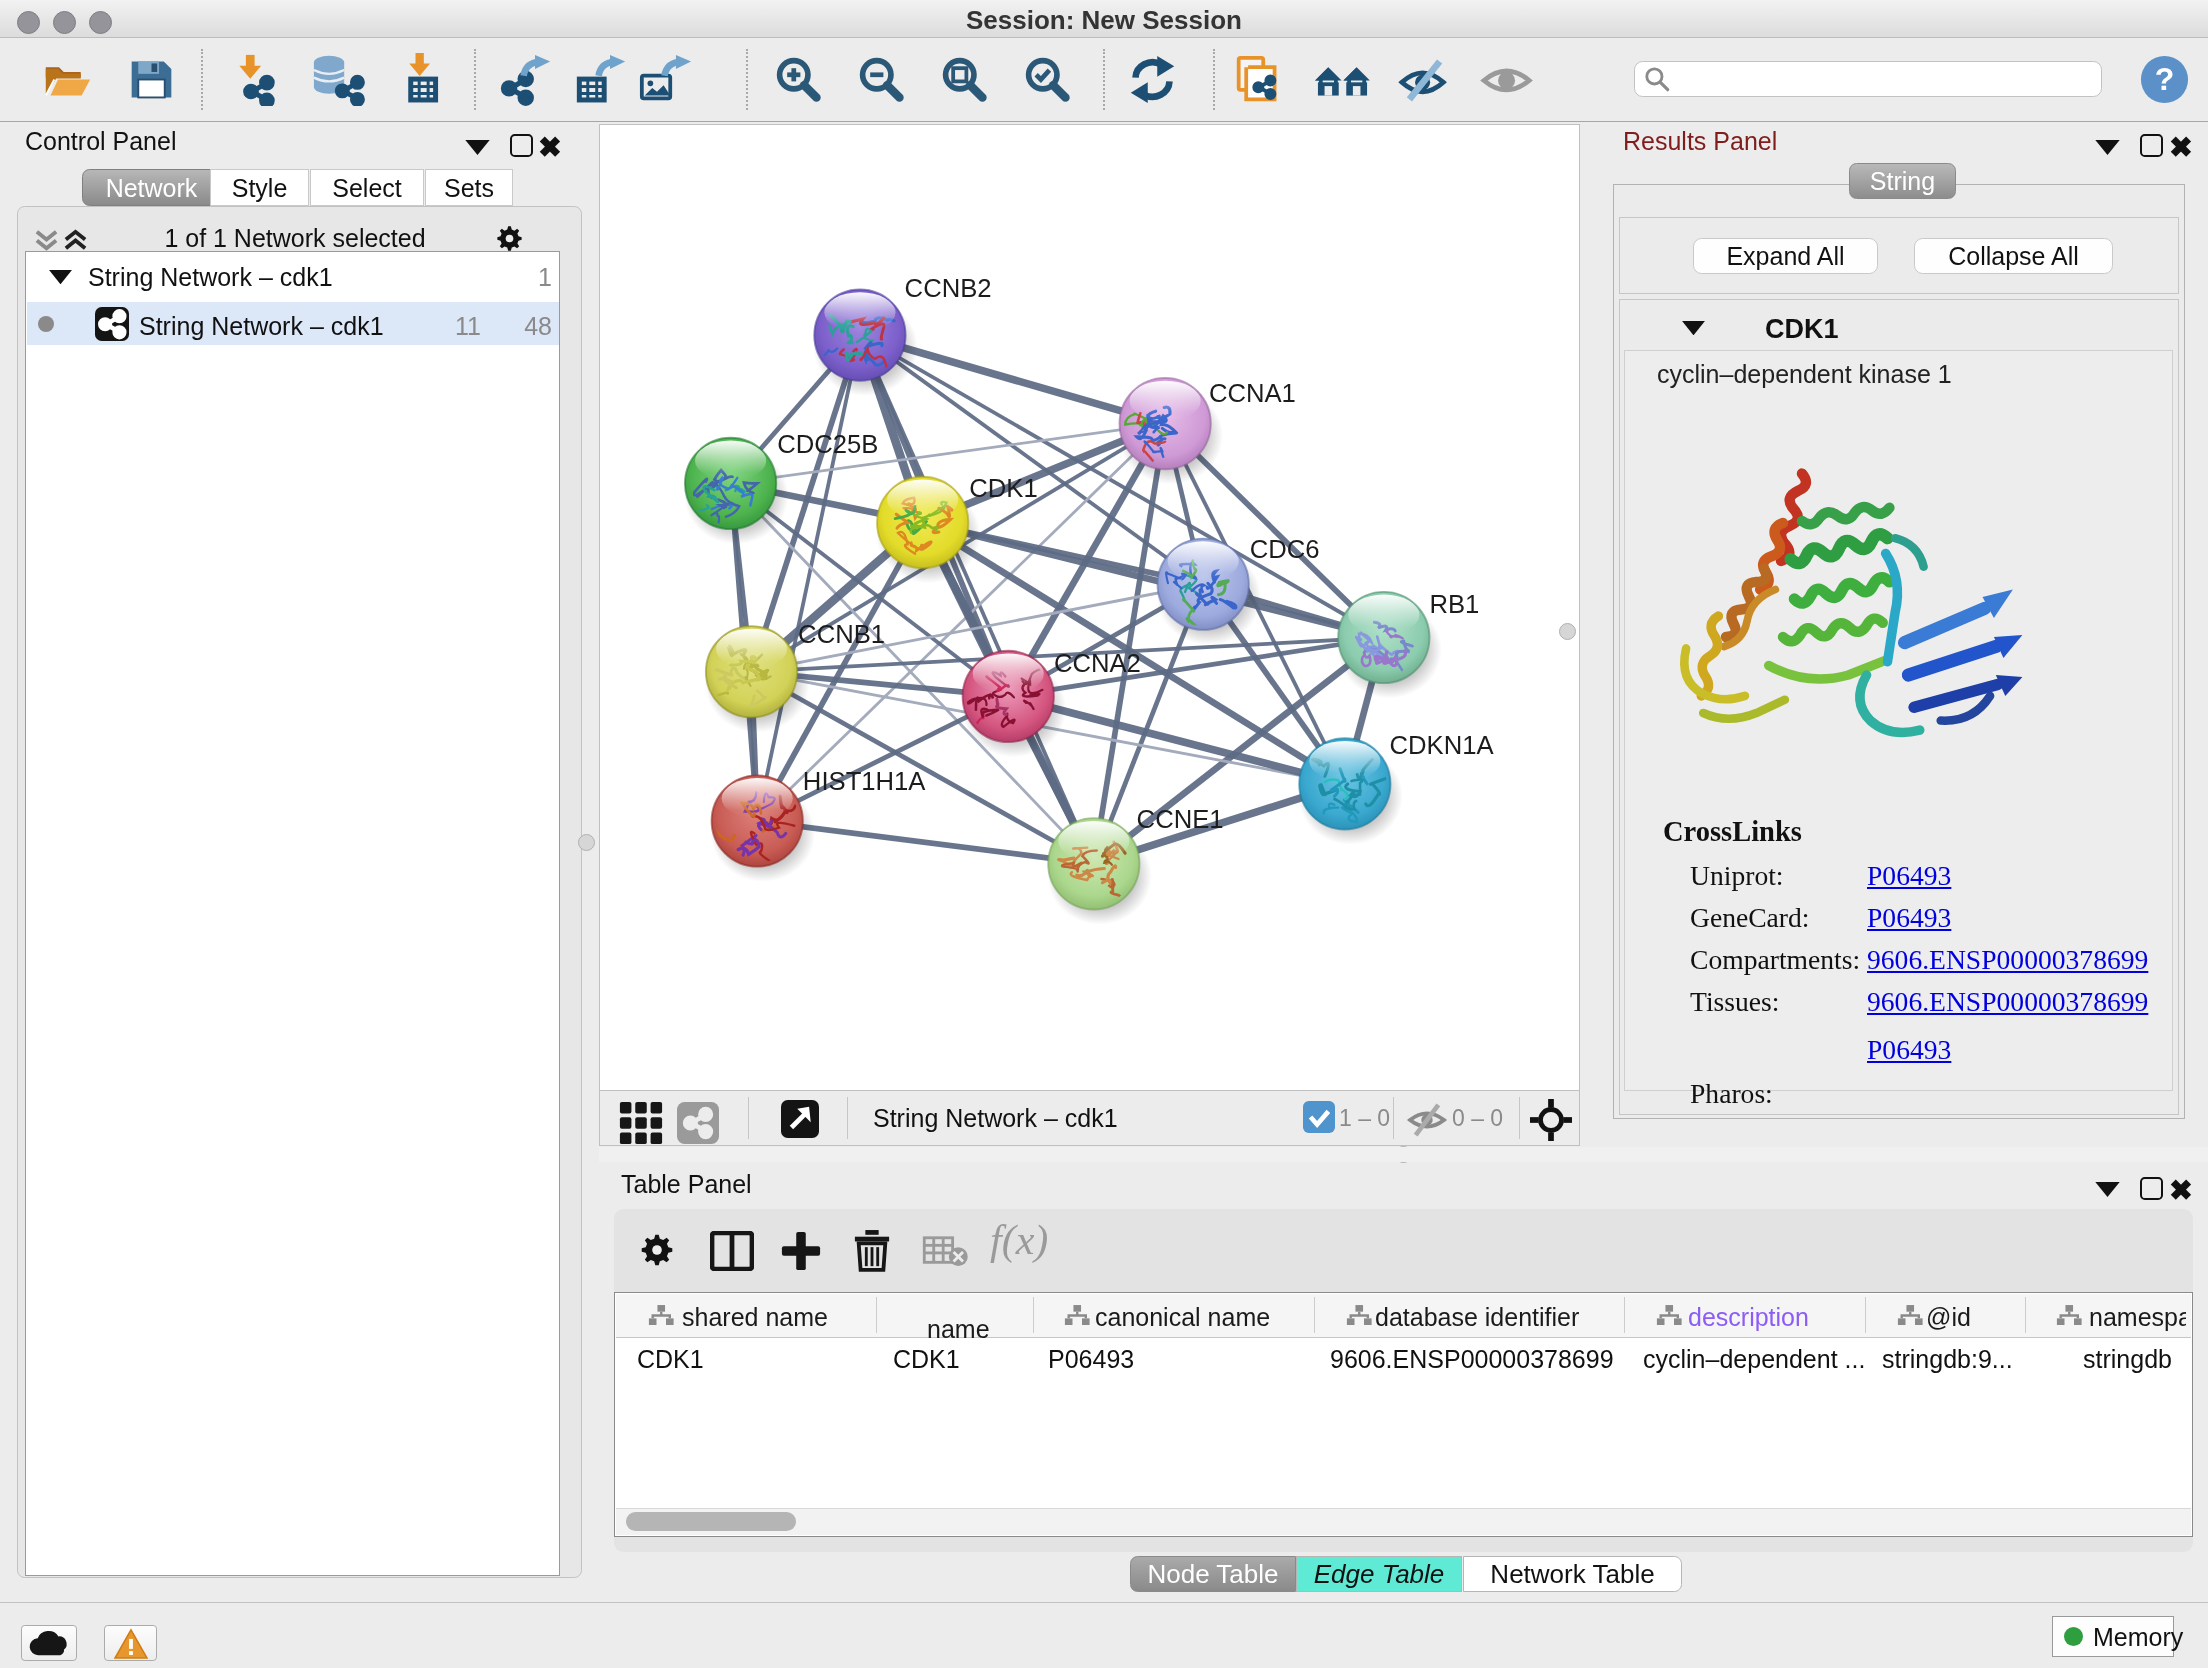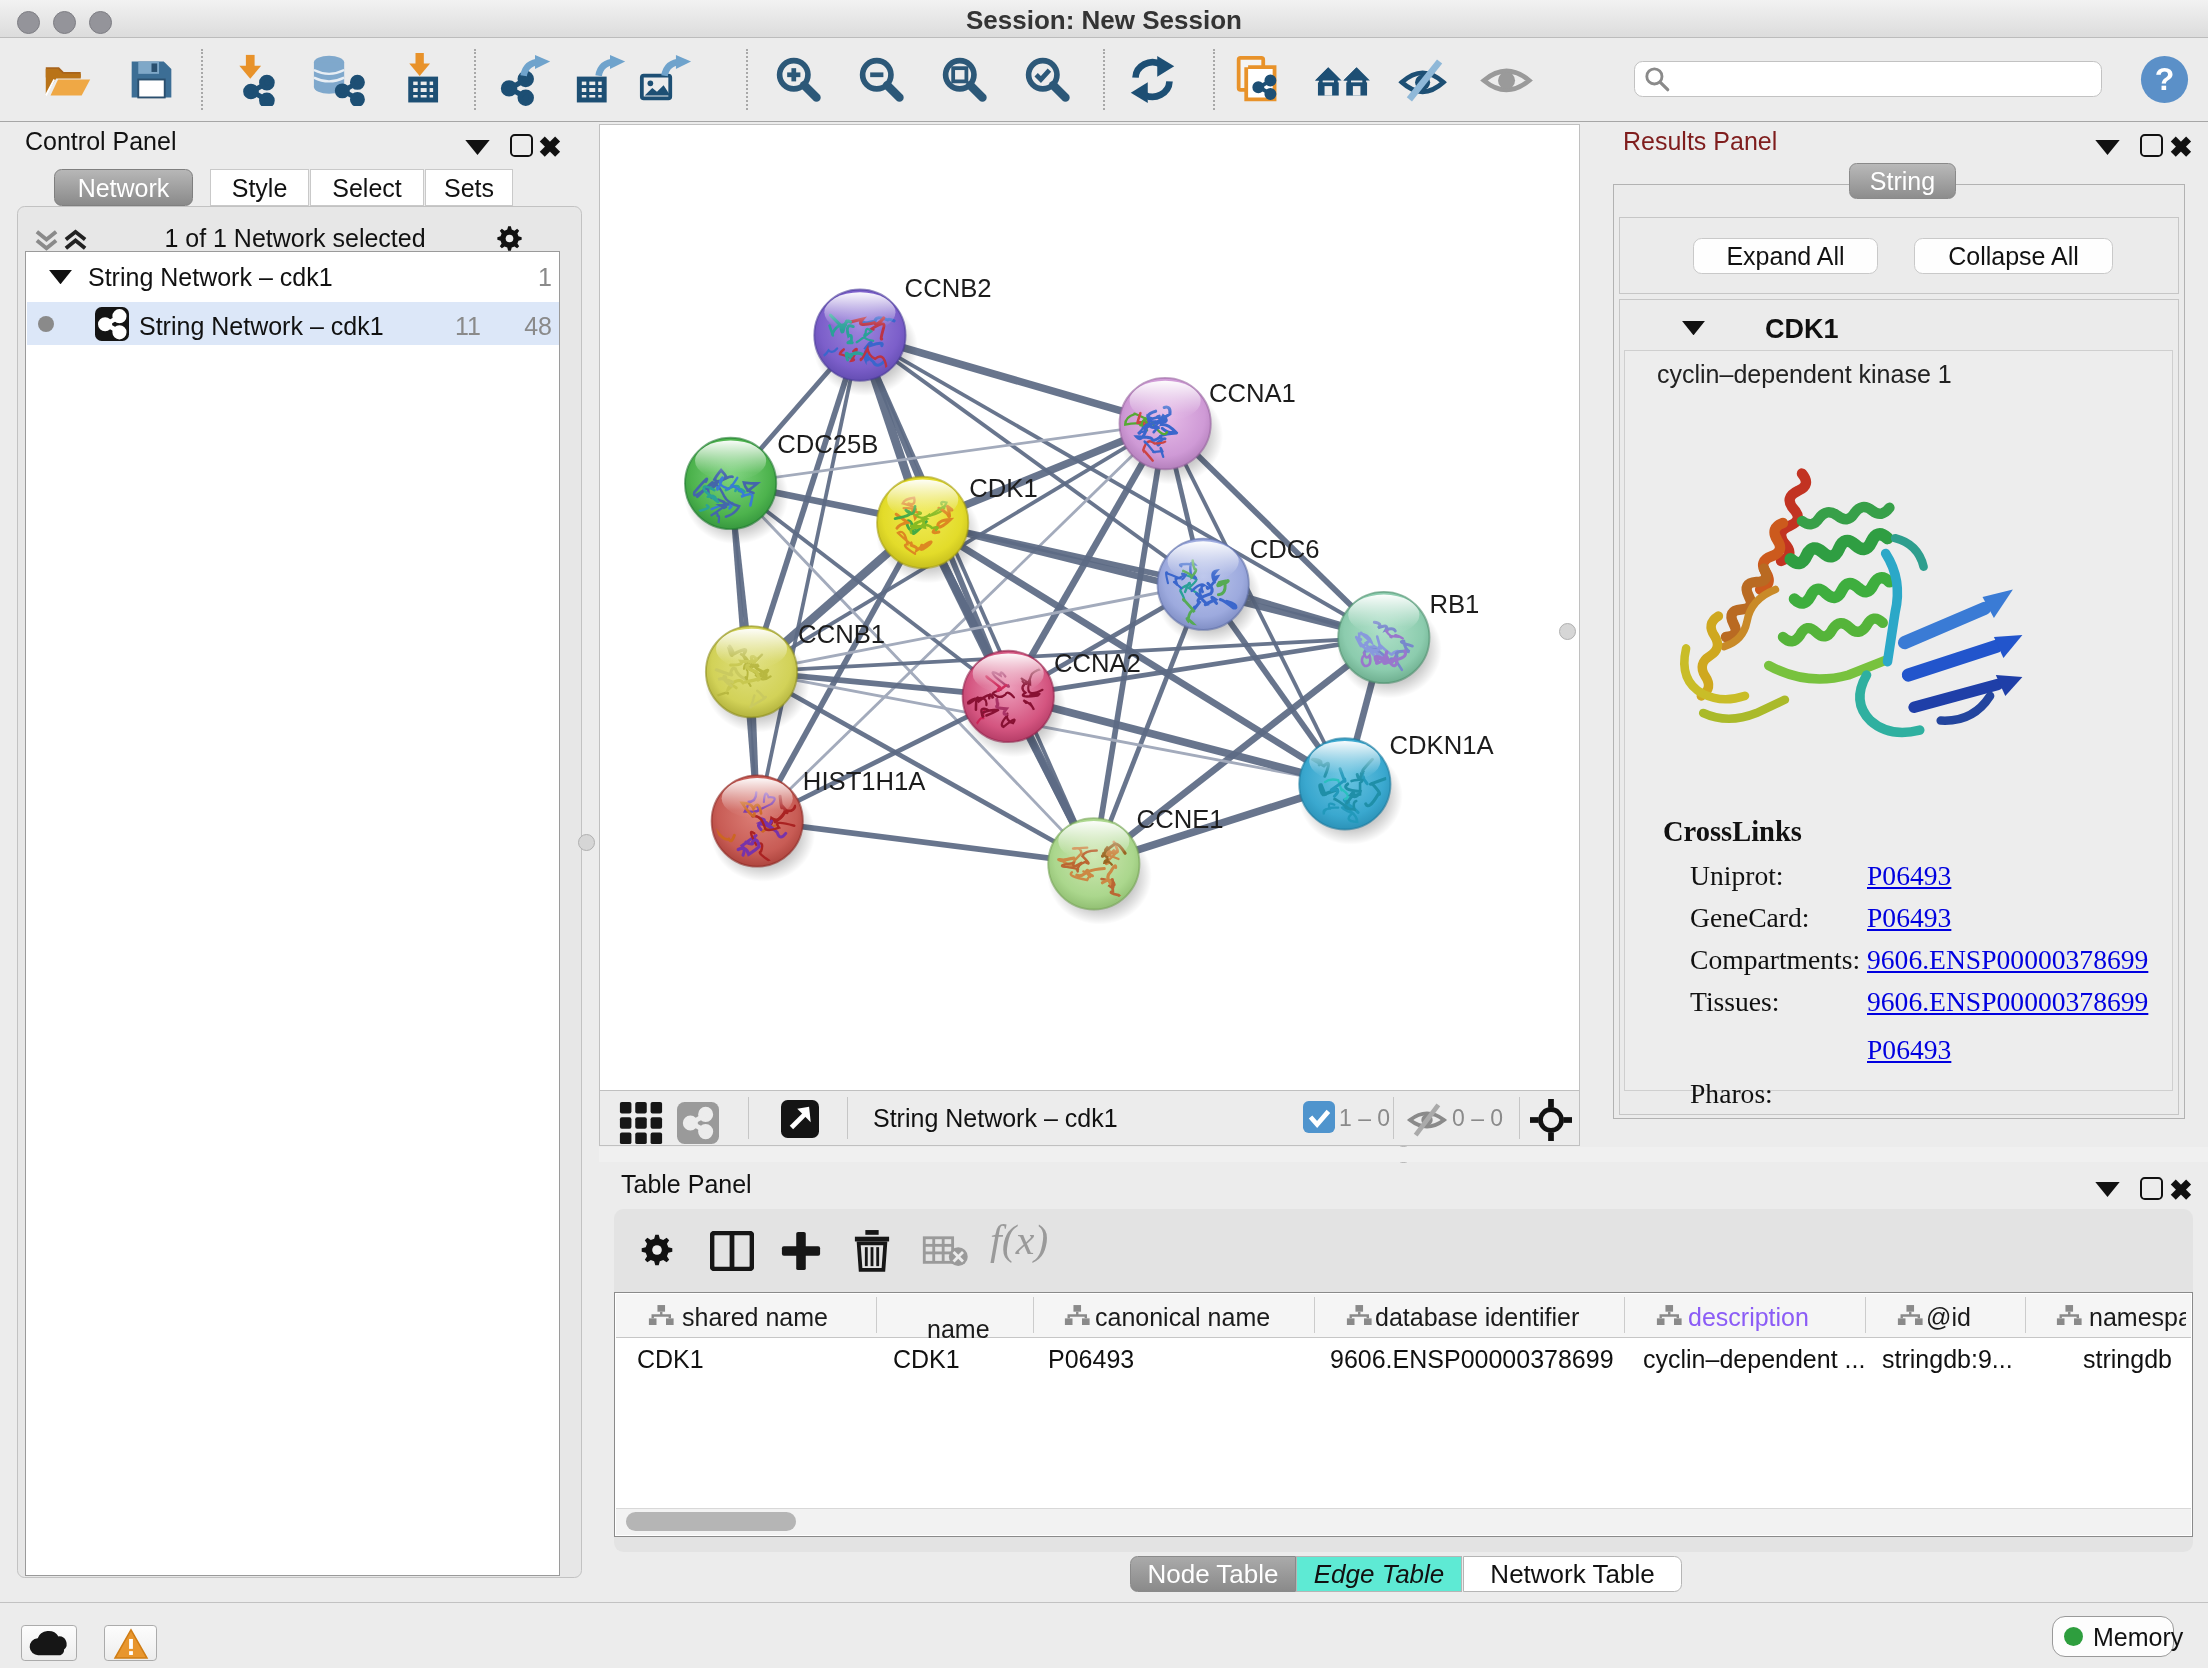--- a/index.html
+++ b/index.html
@@ -183,21 +183,21 @@
 <div style="position:absolute;left:2140px;top:55px;width:49px;height:49px;"><svg width="49" height="49" viewBox="0 0 52 52" style="">
       <circle cx="26" cy="26" r="25" fill="#5b90c8"></circle>
       <text x="26" y="37" font-size="34" font-family="Liberation Sans" font-weight="bold" fill="#fff" text-anchor="middle">?</text>
     </svg></div>
 <div style="position:absolute;left:25px;top:127px;font-size:25px;color:#111;">Control Panel</div>
 <div style="position:absolute;left:465px;top:140px;"><svg width="25" height="15" viewBox="0 0 26 16" style="">
       <polygon points="0,0 26,0 13.0,16" fill="#111"></polygon>
     </svg></div>
 <div style="position:absolute;left:510px;top:134px;width:23px;height:23px;border:2.9px solid #111;border-radius:4.8px;box-sizing:border-box;"></div>
 <div style="position:absolute;left:538px;top:131px;font-size:28.5px;font-weight:bold;color:#111;">✖</div>
-<div style="position:absolute;left:54px;top:169px;width:139px;">
+<div style="position:absolute;left:82px;top:169px;width:139px;">
     <div class="ctab on">Network</div>
   </div>
 <div style="position:absolute;left:210px;top:169px;width:99px;">
     <div class="ctab off">Style</div>
   </div>
 <div style="position:absolute;left:310px;top:169px;width:114px;">
     <div class="ctab off">Select</div>
   </div>
 <div style="position:absolute;left:425px;top:169px;width:88px;">
     <div class="ctab off">Sets</div>
@@ -865,16 +865,16 @@
 <div style="position:absolute;left:1463px;top:1556px;width:219px;height:36px;background:#fff;border:1px solid #b5b5b5;border-radius:0 7.6px 7.6px 0;box-sizing:border-box;color:#111;font-size:26px;text-align:center;line-height:34px;">Network Table</div>
 <div style="position:absolute;left:0;top:1602px;width:2208px;height:67px;background:#ececec;border-top:1.9px solid #c2c2c2;box-sizing:border-box;"></div>
 <div style="position:absolute;left:21px;top:1625px;width:56px;height:36px;background:linear-gradient(#fdfdfd,#ededed);border:1px solid #ababab;border-radius:3.8px;box-sizing:border-box;text-align:center;"><div style="margin-top:1px;display:inline-block"><svg width="44" height="32" viewBox="0 0 46 34" style="">
         <path d="M12,30 a9,9 0 0 1 -1,-18 a12,11 0 0 1 22,-2 a8,8 0 0 1 6,14 a6,6 0 0 1 -4,6 z" fill="#161616"></path>
       </svg></div></div>
 <div style="position:absolute;left:104px;top:1625px;width:53px;height:36px;background:linear-gradient(#fdfdfd,#ededed);border:1px solid #ababab;border-radius:3.8px;box-sizing:border-box;text-align:center;"><div style="display:inline-block;transform:scale(0.8);margin-top:-1.9px;"><svg width="44" height="40" viewBox="0 0 46 42" style="">
         <path d="M23,2 L44,39 H2 z" fill="#e8962e" stroke="#d07d15" stroke-width="2"></path>
         <rect x="20.5" y="14" width="5" height="13" fill="#fff"></rect>
         <rect x="20.5" y="30" width="5" height="5" fill="#fff"></rect>
       </svg></div></div>
-<div style="position:absolute;left:2052px;top:1616px;width:122px;height:41px;background:#fdfdfd;border:1.9px solid #9a9a9a;border-radius:13px;box-sizing:border-box;">
+<div style="position:absolute;left:2052px;top:1616px;width:122px;height:41px;background:#fdfdfd;border:1.9px solid #9a9a9a;border-radius:0;box-sizing:border-box;">
     <div style="position:absolute;left:11.4px;top:9.5px;width:19px;height:19px;border-radius:50%;background:#2e9e3e;"></div>
     <div style="position:absolute;left:40px;top:5.7px;font-size:25px;color:#111;">Memory</div>
   </div>
 
 </body></html>

